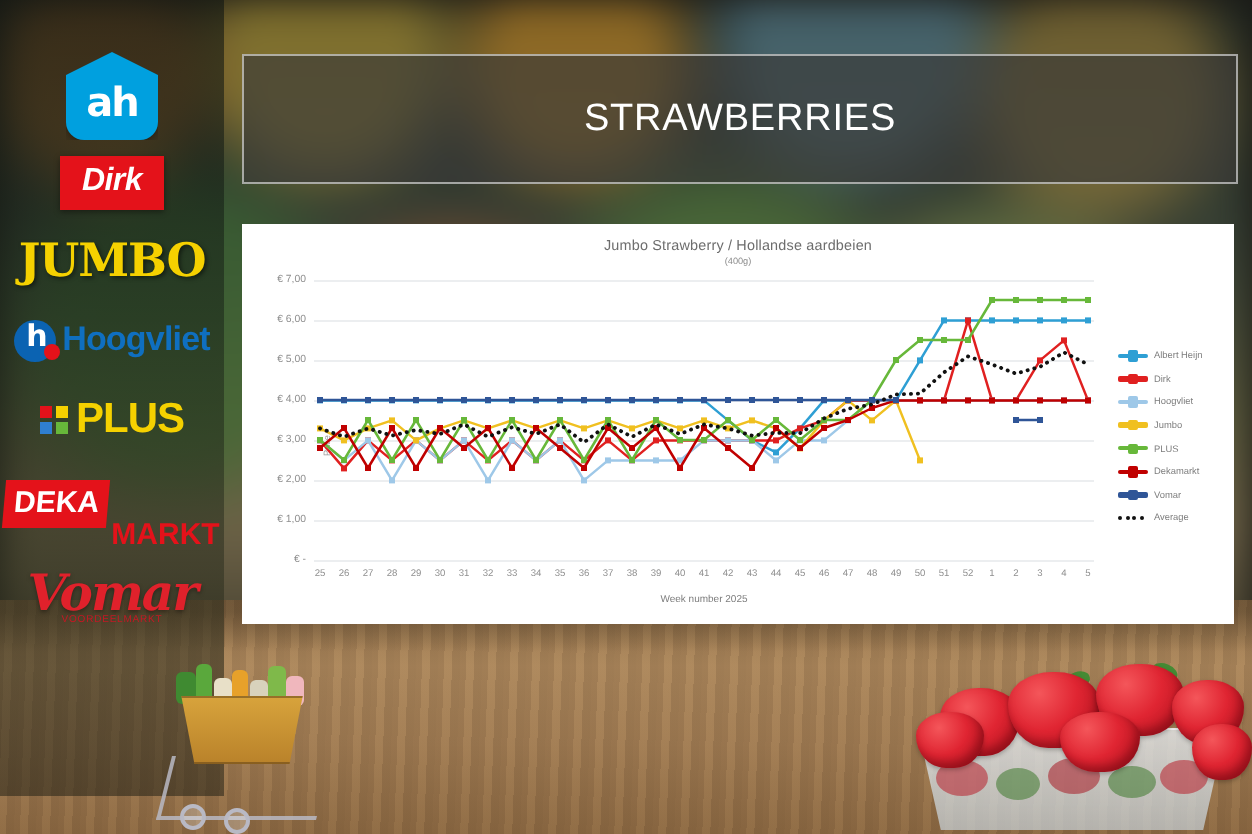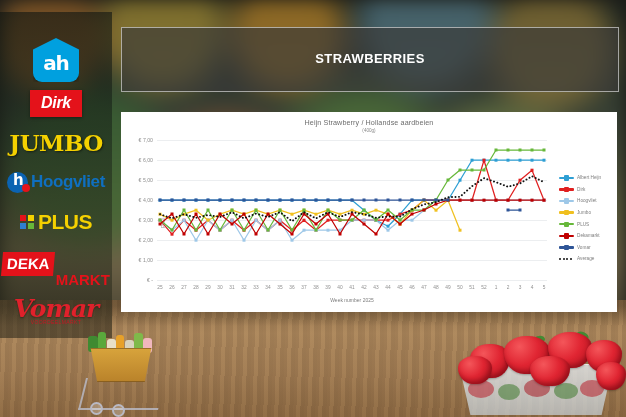--- a/index.html
+++ b/index.html
@@ -33,21 +33,21 @@
       repeating-linear-gradient(92deg, rgba(120,86,52,.35) 0 3px, rgba(152,113,70,.28) 3px 7px, rgba(110,78,46,.33) 7px 11px),
       linear-gradient(180deg,#9a7a52 0%, #b89468 28%, #a9855c 62%, #8e6c46 100%);
   }
   .bg-wood:after{
     content:"";position:absolute;inset:0;
     background:linear-gradient(180deg, rgba(40,30,18,.35) 0 6px, rgba(0,0,0,0) 26px);
   }
 
   
   .rail{
-    position:absolute;left:0;top:12px;width:112px;height:326px;
+    position:absolute;left:0;top:0;width:112px;height:398px;
     background:linear-gradient(180deg, rgba(16,22,18,.62) 0%, rgba(24,34,24,.55) 40%, rgba(40,44,28,.50) 72%, rgba(36,34,22,.55) 100%);
   }
   .logo{position:absolute;left:0;width:112px;text-align:center;}
 
   
   .ah-wrap{top:26px;height:52px;}
   .ah{
     width:46px;height:44px;margin:0 auto;position:relative;
     background:#00a0df;
     border-radius:6px 6px 9px 9px;
@@ -111,21 +111,21 @@
   .vomar-sub{color:#c41824;font-size:5px;letter-spacing:.4px;margin-top:-4px;}
 
   
   .banner{
     position:absolute;left:121px;top:27px;width:496px;height:63px;
     background:rgba(58,58,56,.66);
     border:1px solid rgba(255,255,255,.55);
     display:flex;flex-direction:column;align-items:center;justify-content:center;
   }
   .banner h1{
-    margin:0;color:#fff;font-size:13px;font-weight:bold;letter-spacing:.4px;line-height:1.12;
+    margin:0;color:#fff;font-size:19px;font-weight:normal;letter-spacing:.4px;line-height:1.12;
   }
   .banner h2{
     margin:0;color:#fff;font-size:16px;font-weight:bold;letter-spacing:.1px;line-height:1.18;
   }
 
   
   .chart-panel{
     position:absolute;left:121px;top:112px;width:496px;height:200px;background:#fff;
   }
   .chart-title{
@@ -258,21 +258,21 @@
       <div class="vomar-sub">VOORDEELMARKT</div>
     </div>
 
   </div>
 
   <div class="banner">
     <h1>STRAWBERRIES</h1>
   </div>
 
   <div class="chart-panel">
-    <div class="chart-title">Heijn Strawberry / Hollandse aardbeien</div>
+    <div class="chart-title">Jumbo Strawberry / Hollandse aardbeien</div>
     <div class="chart-sub">(400g)</div>
 
     <div class="plot" id="plot">
       <div class="ylabel">Price</div>
       <div id="gridlines">
           <div class="gline" style="top: 140px;"></div>
           <div class="gline" style="top: 120px;"></div>
           <div class="gline" style="top: 100px;"></div>
           <div class="gline" style="top: 80px;"></div>
           <div class="gline" style="top: 60px;"></div>

